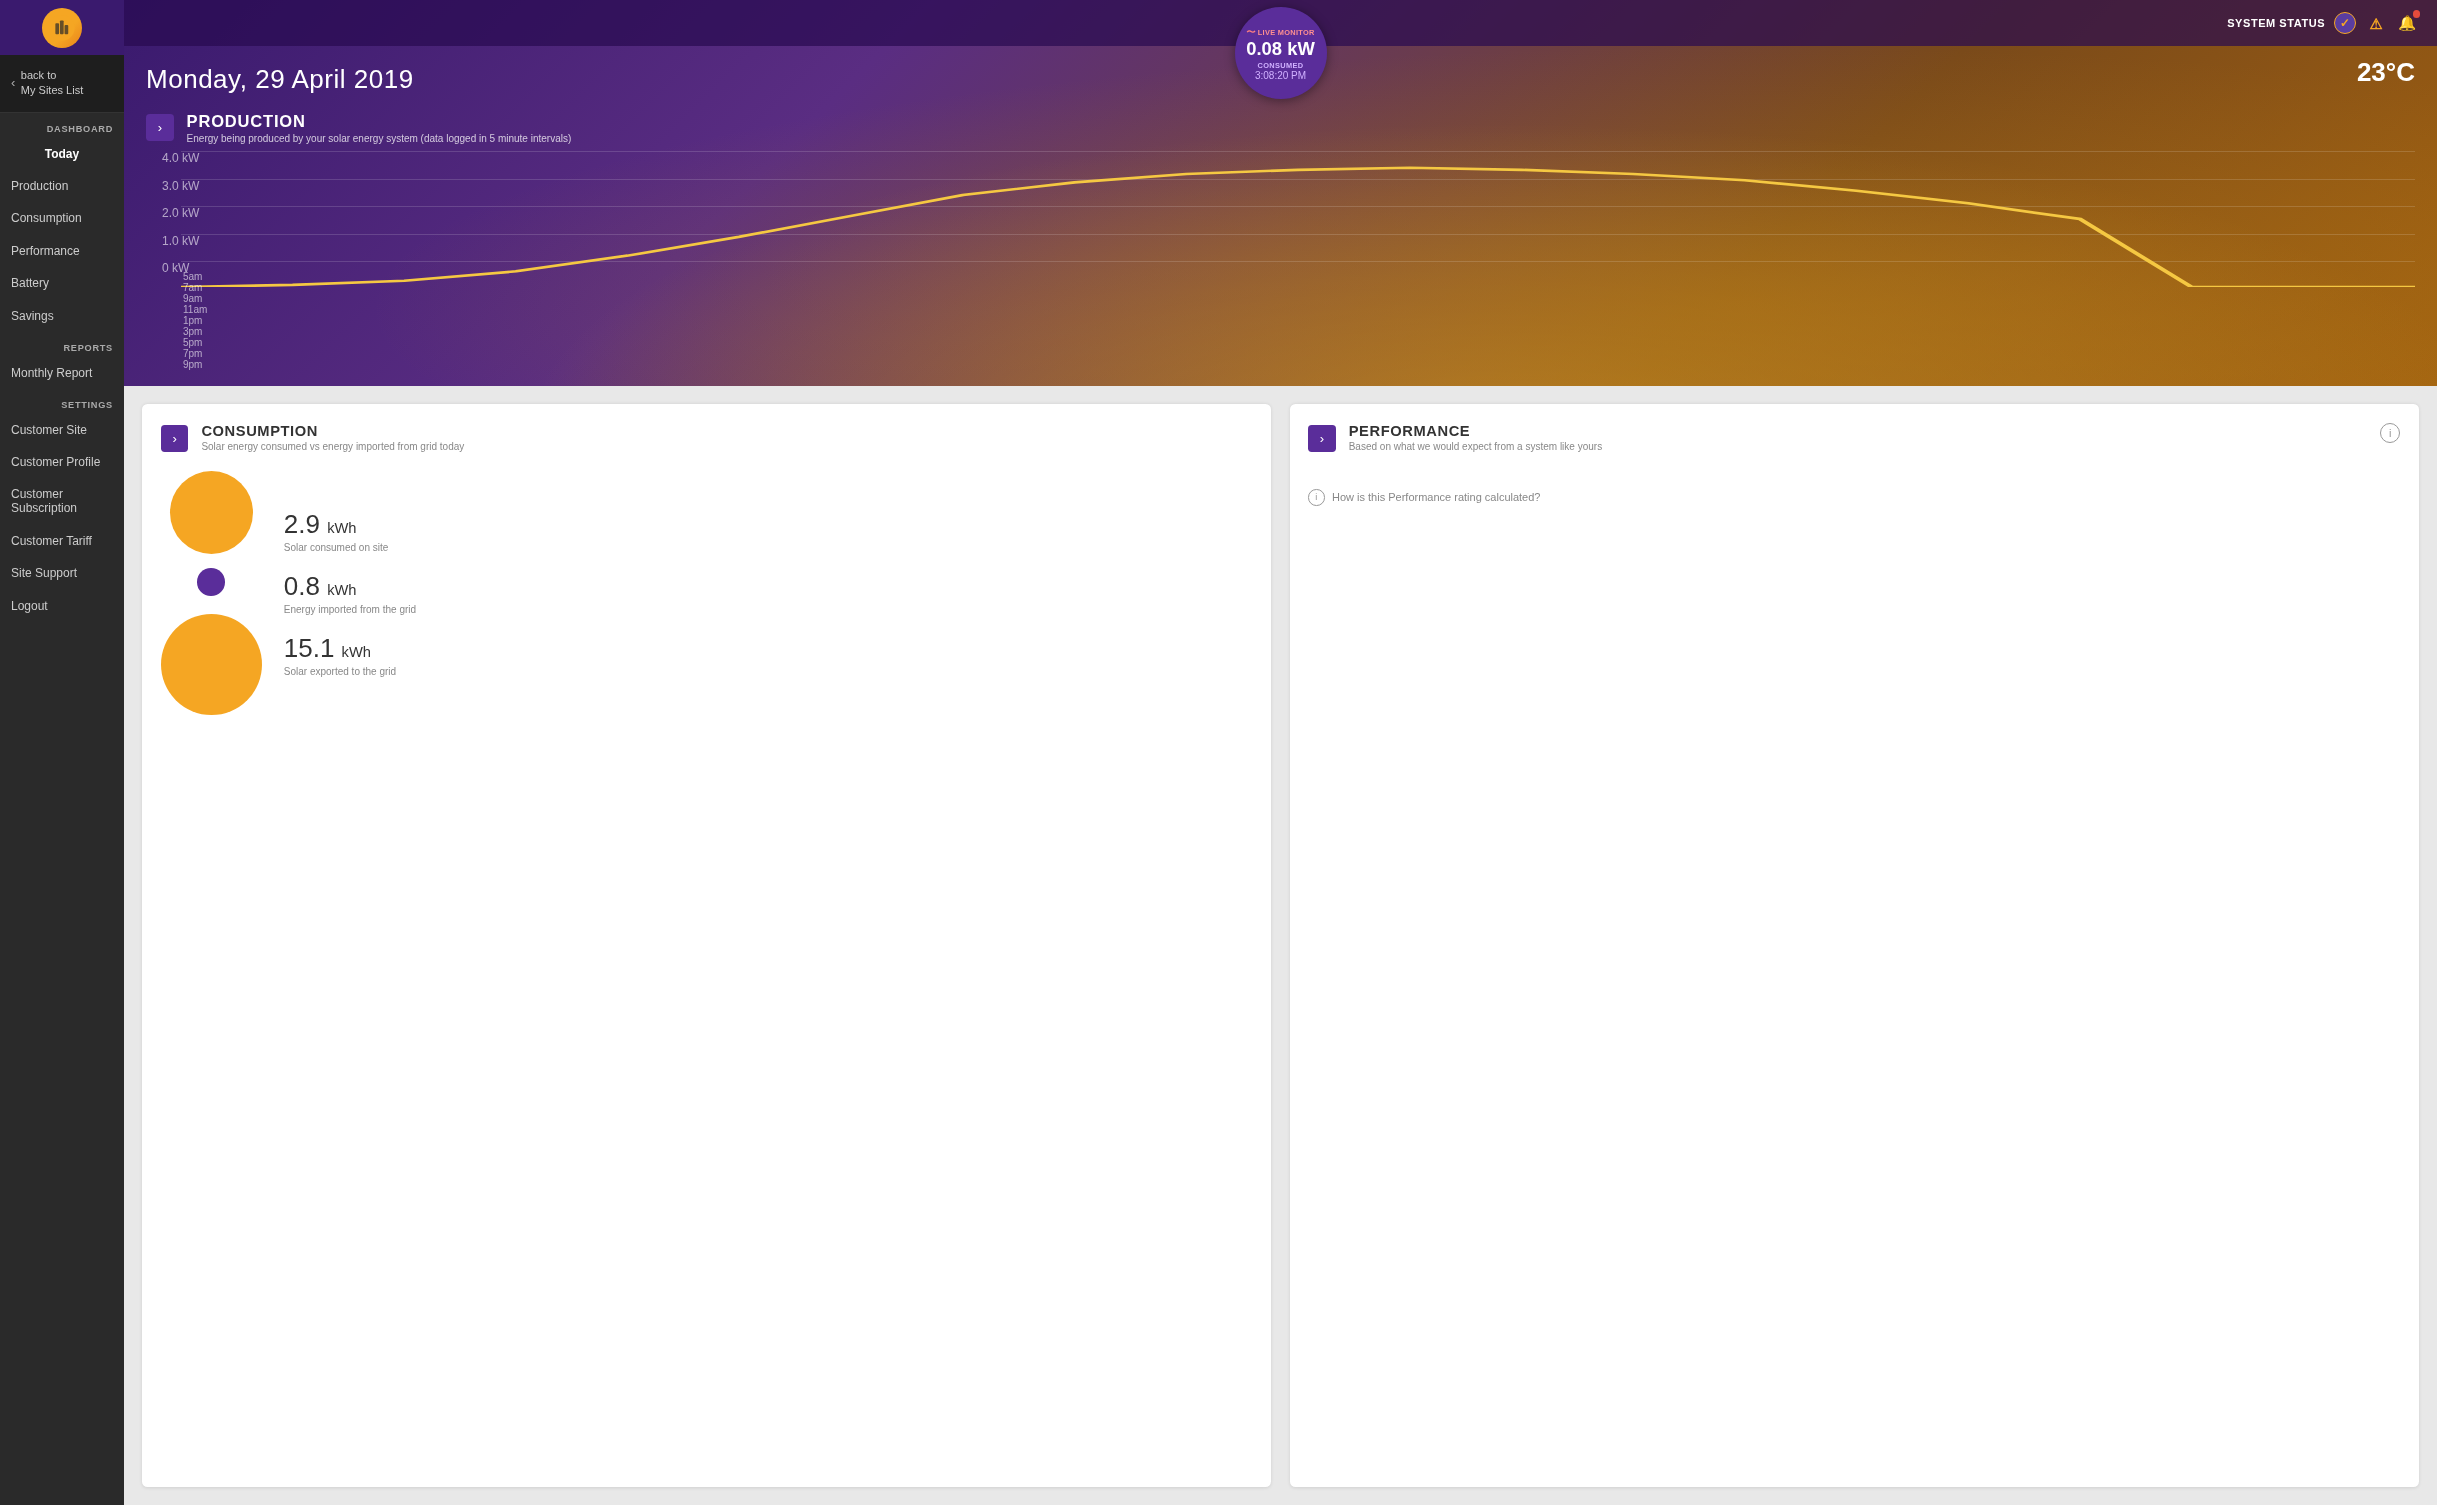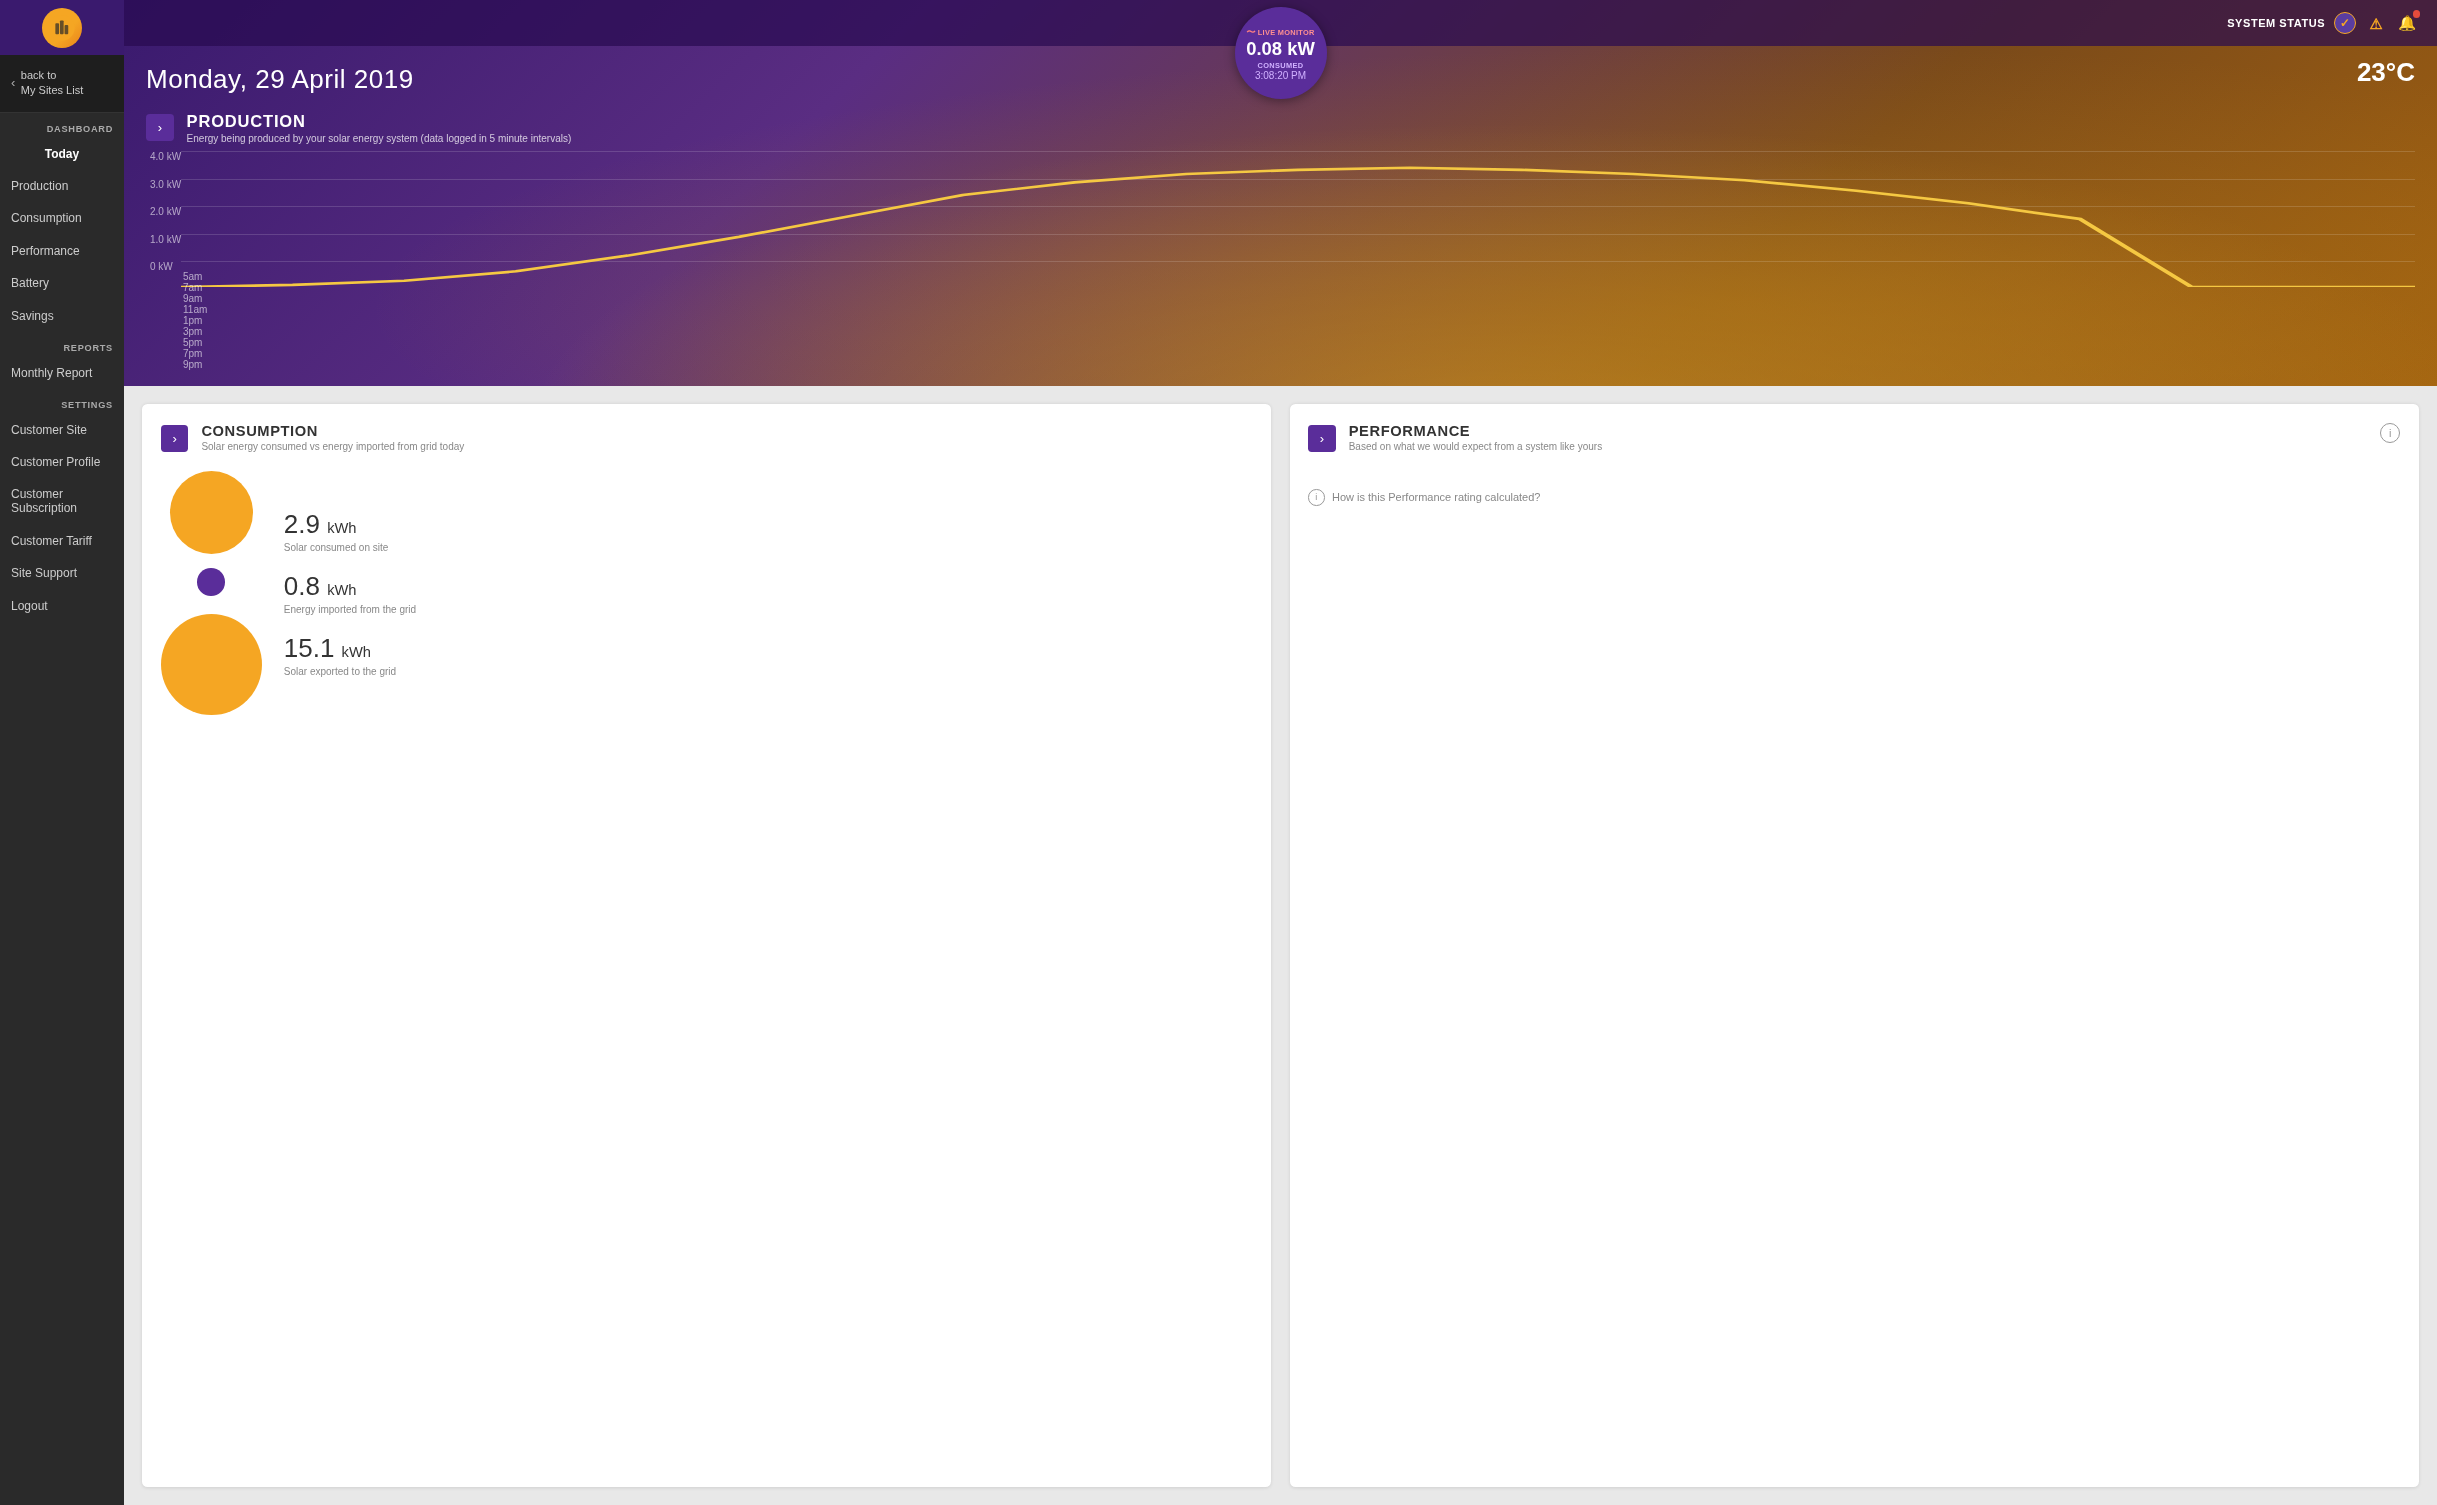--- a/index.html
+++ b/index.html
@@ -229,22 +229,22 @@
       padding: 0 22px;
       height: 184px;
     }
     .chart-container {
       position: relative;
       width: 100%;
       height: 165px;
     }
     .chart-y-label {
       position: absolute;
-      left: 4px;
-      font-size: 10px;
+      left: 16px;
+      font-size: 12px;
       color: rgba(255,255,255,0.6);
     }
     .chart-x-labels {
       position: absolute;
       bottom: 0;
       left: 37px;
       right: 0;
       display: flex;
       justify-content: space-between;
       font-size: 10px;

